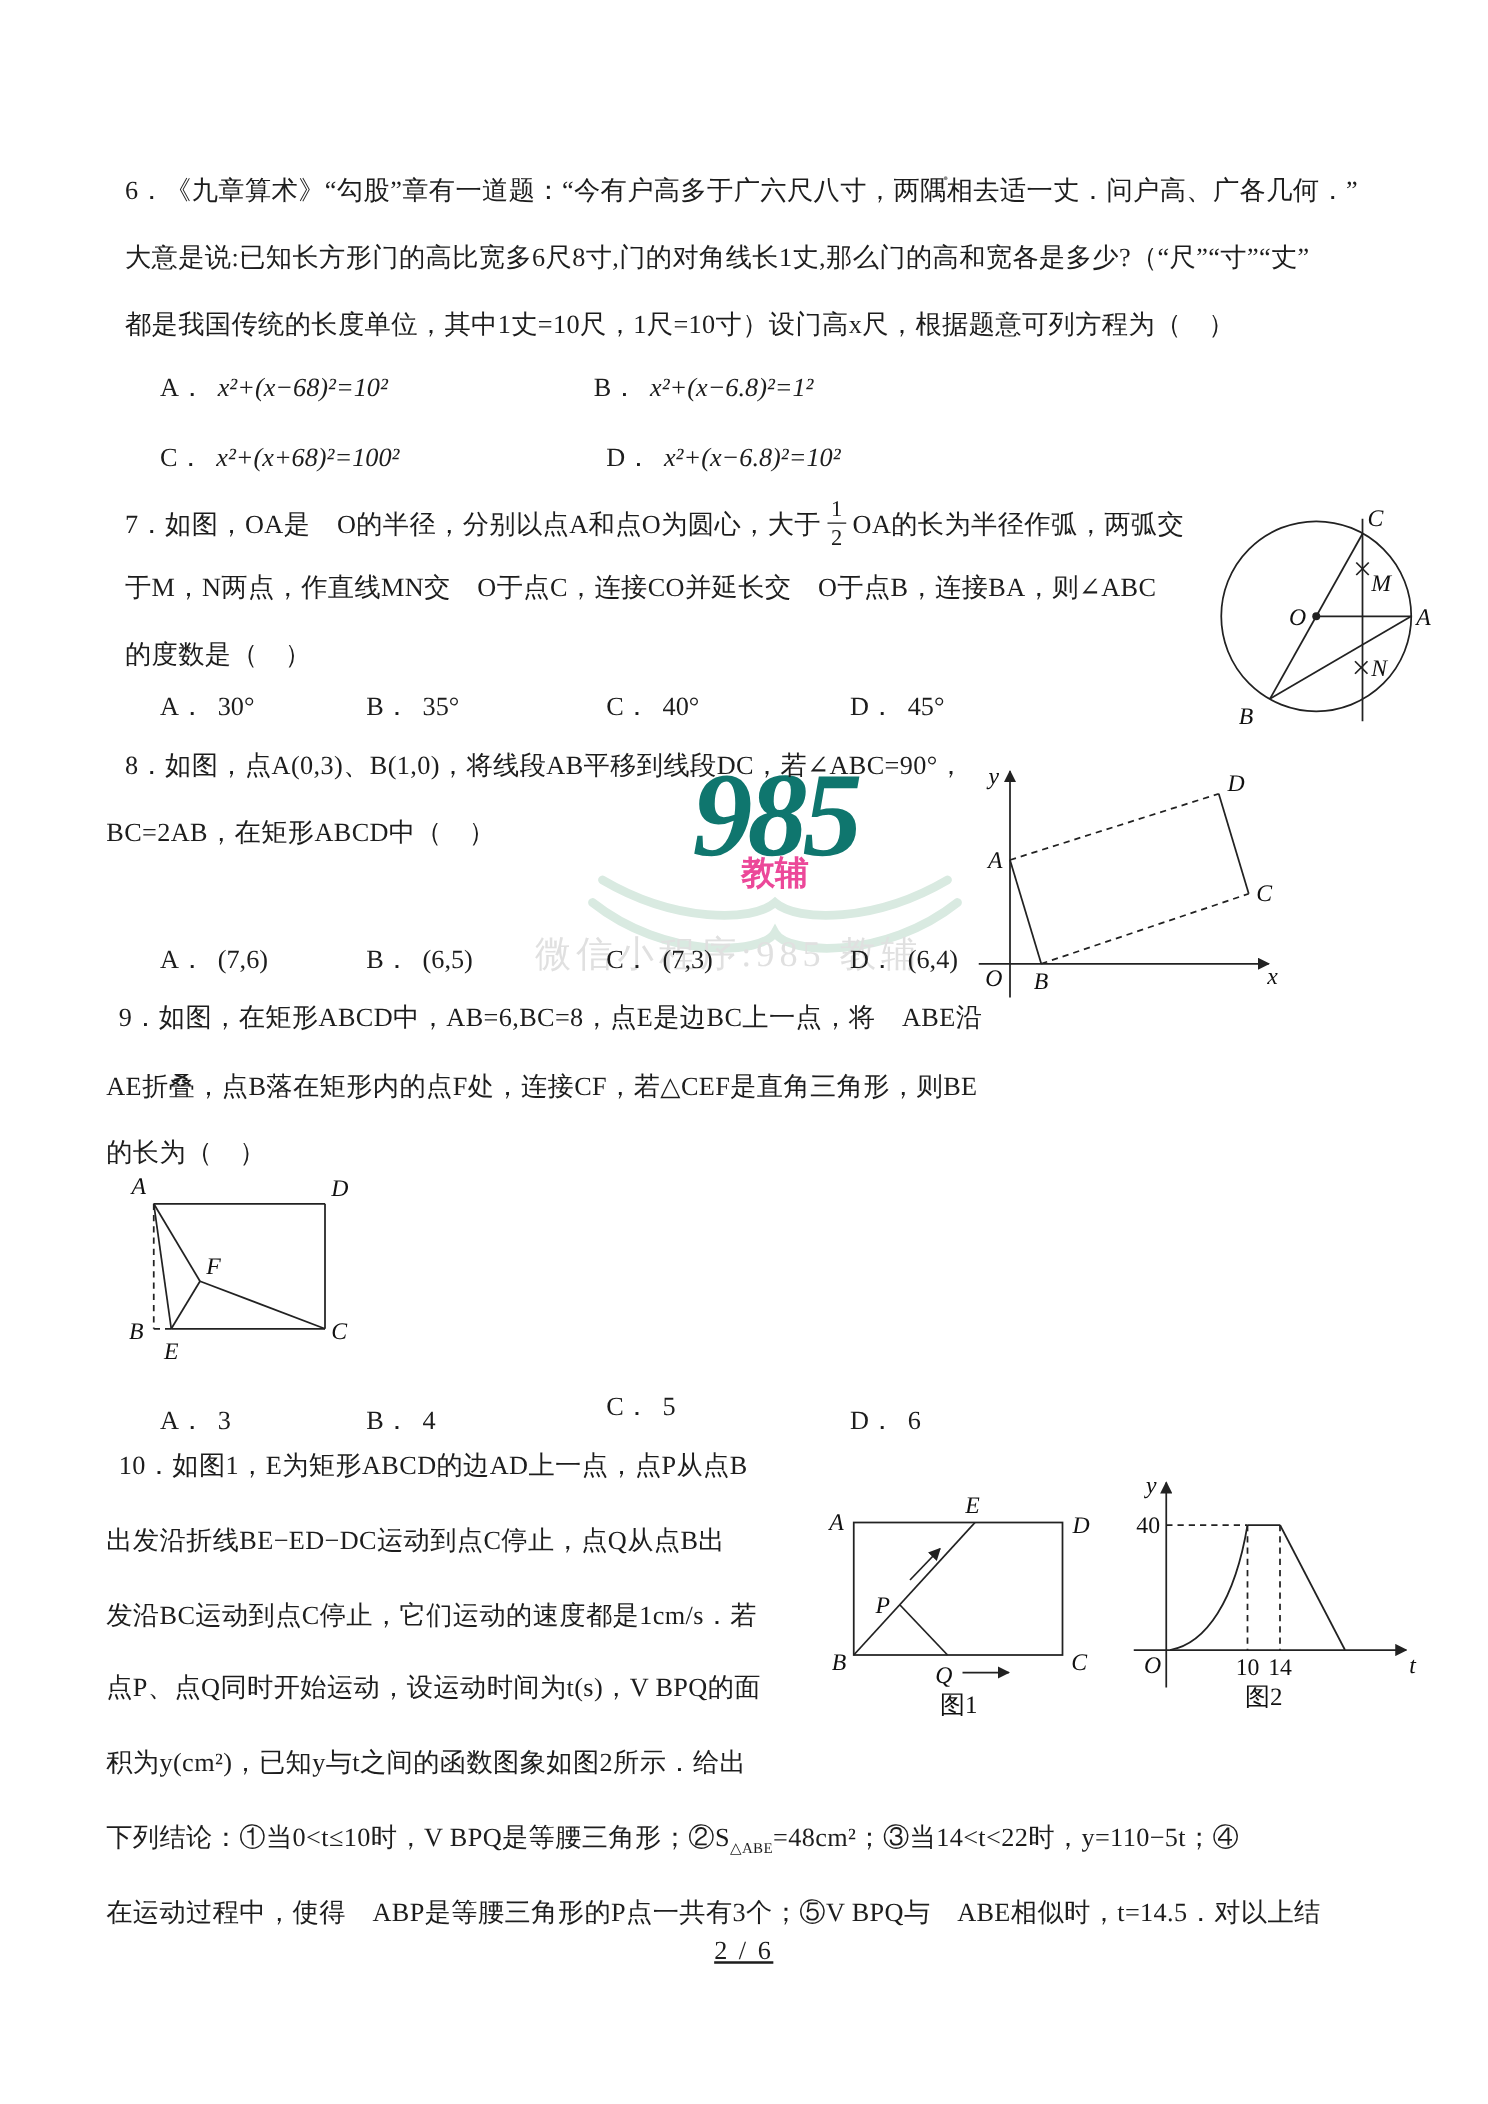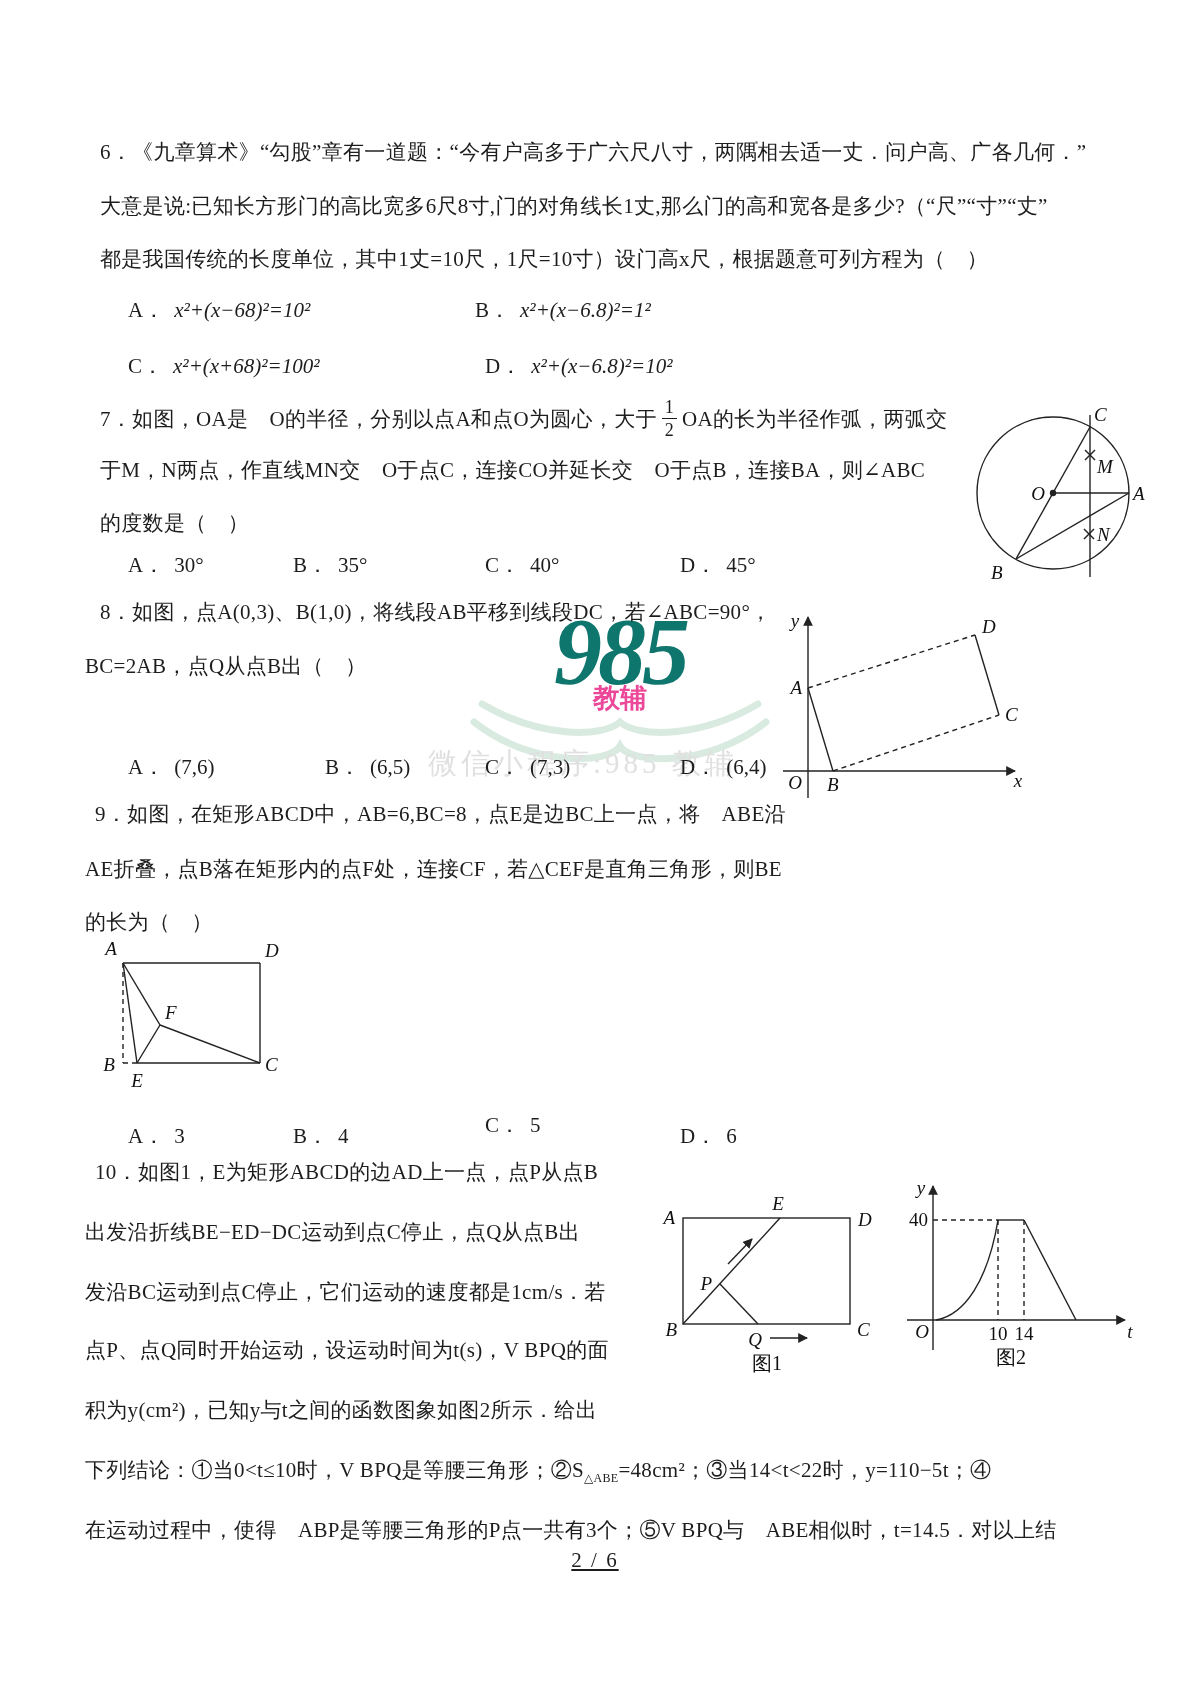--- a/index.html
+++ b/index.html
@@ -96,24 +96,24 @@
     </g>
     <text x="149" y="28">C</text>
     <text x="152" y="80">M</text>
     <text x="100" y="107" text-anchor="end">O</text>
     <text x="188" y="107">A</text>
     <text x="152" y="148">N</text>
     <text x="46" y="186">B</text>
   </svg>
 
   <div class="tline" style="left:100px;top:598px;">8．如图，点A(0,3)、B(1,0)，将线段AB平移到线段DC，若∠ABC=90°，</div>
-  <div class="tline" style="left:85px;top:652px;">BC=2AB，点Q从点B出（　）</div>
+  <div class="tline" style="left:85px;top:652px;">BC=2AB，在矩形ABCD中（　）</div>
 
   <div class="opt" style="left:128px;top:753px;"><span class="opt-label">A．</span><span>(7,6)</span></div>
-  <div class="opt" style="left:293px;top:753px;margin-left:32px;"><span class="opt-label">B．</span><span>(6,5)</span></div>
+  <div class="opt" style="left:293px;top:753px;"><span class="opt-label">B．</span><span>(6,5)</span></div>
   <div class="opt" style="left:485px;top:753px;"><span class="opt-label">C．</span><span>(7,3)</span></div>
   <div class="opt" style="left:680px;top:753px;"><span class="opt-label">D．</span><span>(6,4)</span></div>
 
   <svg class="fig" style="left:775px;top:603px;" width="255" height="200">
     <g>
       <line class="sline" x1="33" y1="195" x2="33" y2="14" marker-end="url(#arr)"></line>
       <line class="sline" x1="8" y1="168" x2="240" y2="168" marker-end="url(#arr)"></line>
       <line class="sline" x1="33" y1="85" x2="58" y2="168"></line>
       <line class="dline" x1="33" y1="85" x2="200" y2="32"></line>
       <line class="sline" x1="200" y1="32" x2="224" y2="112"></line>

